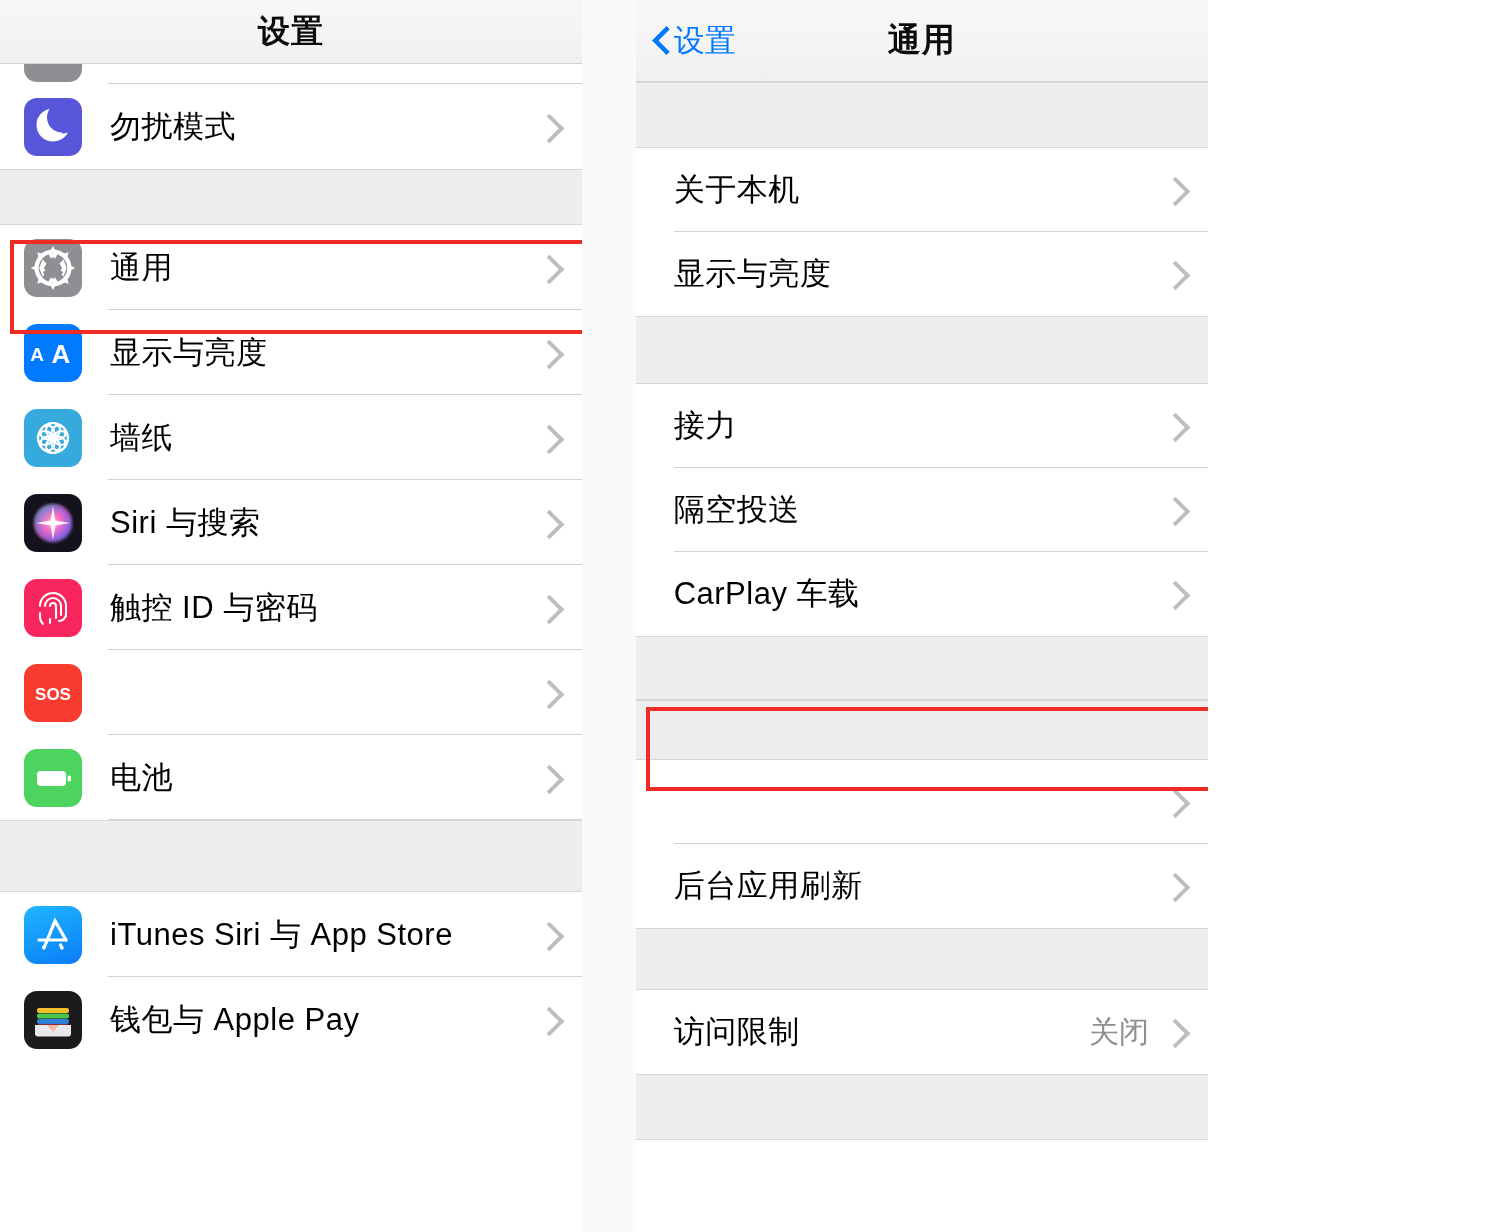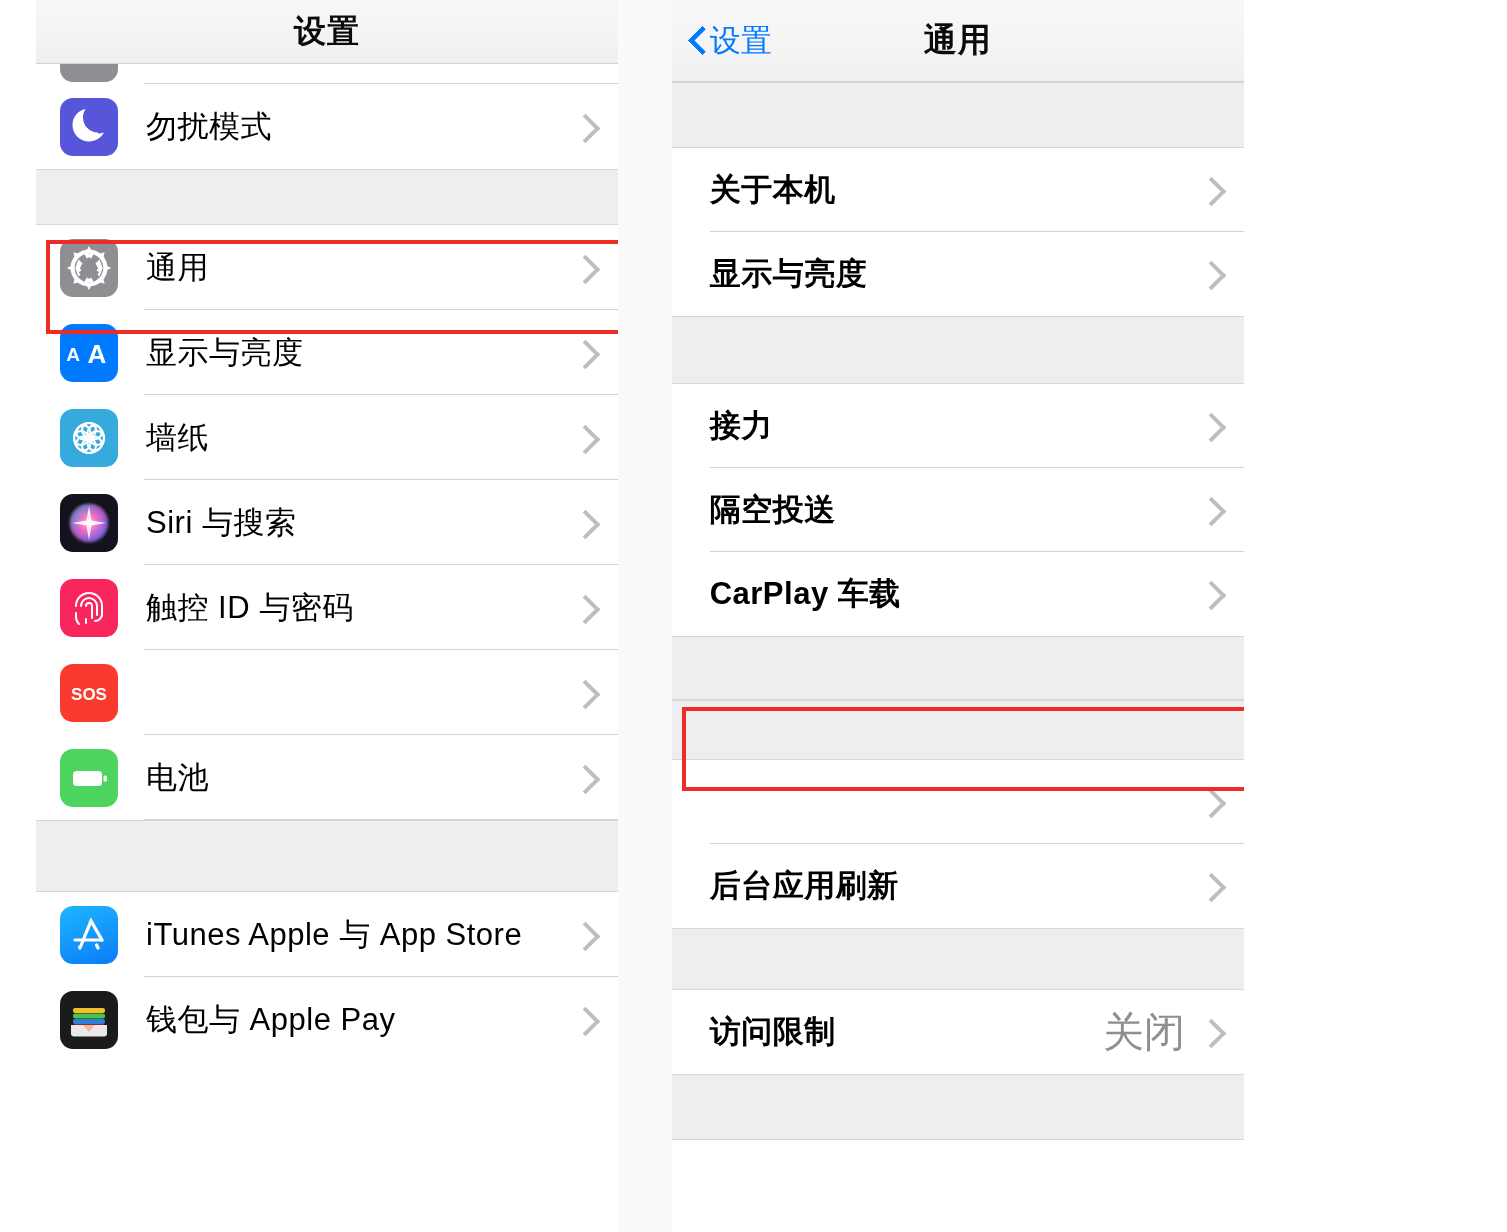--- a/index.html
+++ b/index.html
@@ -2,21 +2,21 @@
 <html><head>
 <meta charset="utf-8">
 <style>
   * { box-sizing: border-box; margin: 0; padding: 0; }
   html, body {
     width: 1507px; height: 1232px;
     font-family: "Liberation Sans", "DejaVu Sans", sans-serif;
     background: #ffffff;
     overflow: hidden;
   }
-  .screen { position: relative; width: 1208px; height: 1232px; display: flex; margin-left: 36px; }
+  .screen { position: relative; width: 1208px; height: 1232px; display: flex; }
 
   
   .panel { position: relative; height: 1232px; overflow: hidden; background: #ffffff; }
   .panel-left  { width: 726px; }
   .gutter      { width: 67px; height: 1232px; background: #fafafa; }
   .panel-right { width: 714px; }
 
   
   .navbar {
     position: relative;
@@ -72,25 +72,25 @@
     width: 58px; height: 58px; border-radius: 13px;
     flex: 0 0 58px;
     position: relative; overflow: hidden;
     display: flex; align-items: center; justify-content: center;
   }
   .label {
     margin-left: 28px;
     font-size: 31px; color: #000000; letter-spacing: 0.5px;
     white-space: nowrap;
   }
-  .panel-right .label { margin-left: 0; font-weight: bold; }
+  .panel-right .label { margin-left: 0; }
 
   .value {
     margin-left: auto;
-    font-size: 41px; color: #8e8e93;
+    font-size: 30px; color: #8e8e93;
     padding-right: 16px;
   }
   .chev {
     margin-left: auto;
     margin-right: 26px;
     width: 17px; height: 30px; position: relative; flex: 0 0 17px;
   }
   .value + .chev { margin-left: 0; }
   .chev::before {
     content: ""; position: absolute; left: 0; top: 6px;
@@ -300,21 +300,21 @@
         <span class="icon ic-itunes">
           <svg viewBox="0 0 58 58" aria-hidden="true">
             <g fill="none" stroke="#ffffff" stroke-width="3.2" stroke-linecap="round">
               <path d="M20 42 L31 15 L42 34"></path>
               <path d="M15 34 L42 34"></path>
               <path d="M38 42 L36.5 39"></path>
             </g>
             <circle cx="19.5" cy="41" r="1.6" fill="#ffffff"></circle>
           </svg>
         </span>
-        <span class="label">iTunes Apple 与 App Store</span>
+        <span class="label">iTunes Siri 与 App Store</span>
         <span class="chev"></span>
         <span class="sep"></span>
       </div>
 
       <div class="row last">
         <span class="icon ic-wallet">
           <svg viewBox="0 0 58 58" aria-hidden="true">
             <rect x="13" y="17" width="32" height="5" rx="2" fill="#f0c02a"></rect>
             <rect x="13" y="22.5" width="32" height="5" rx="2" fill="#4cc44c"></rect>
             <rect x="13" y="28" width="32" height="5" rx="2" fill="#2f7ed8"></rect>

